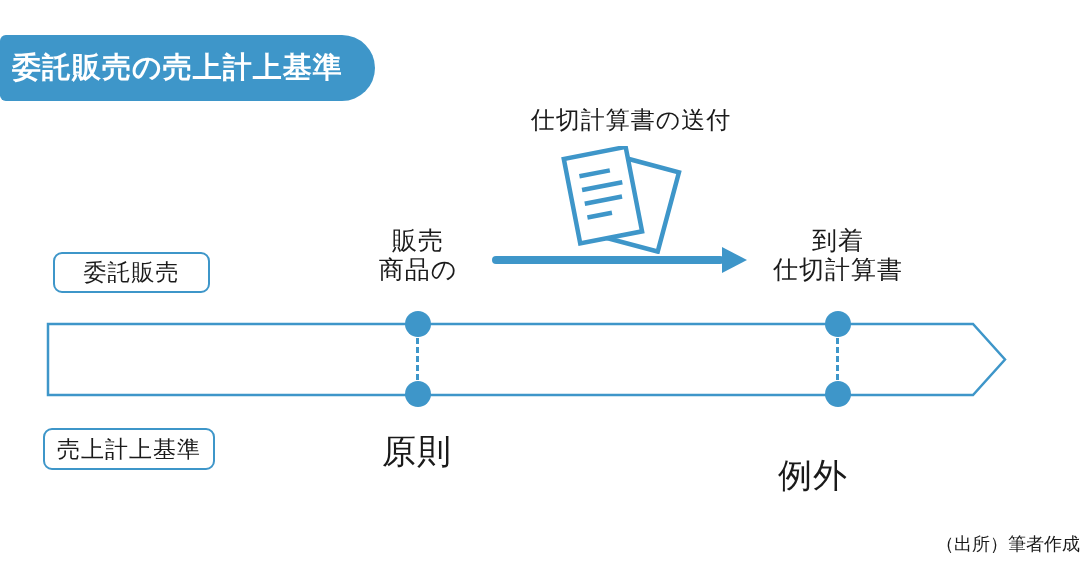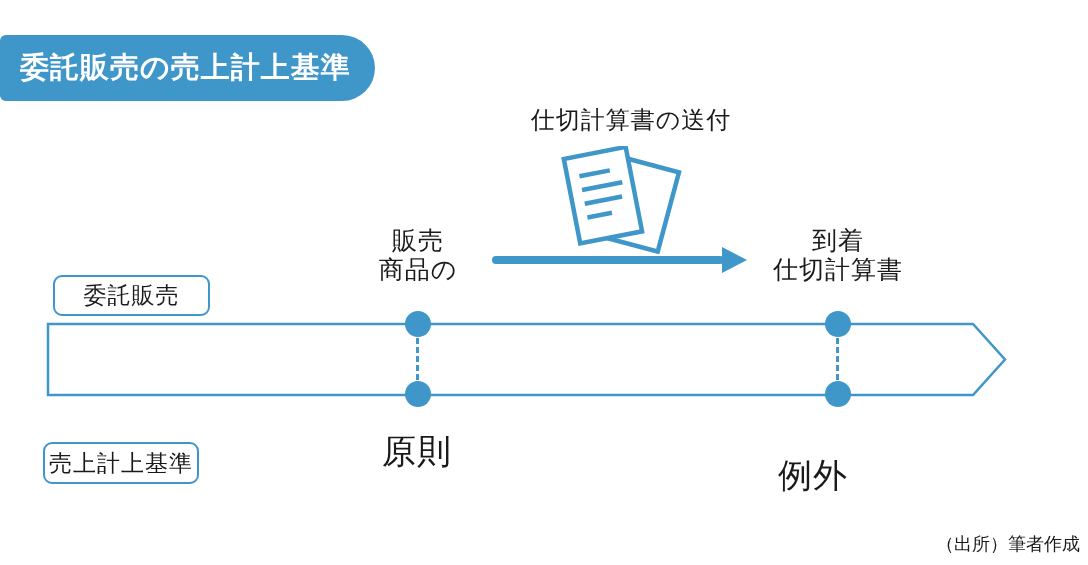--- a/index.html
+++ b/index.html
@@ -8,21 +8,21 @@
   }
   html,body{margin:0;padding:0;background:#fff;}
   body{font-family:"Liberation Sans","DejaVu Sans",sans-serif;color:var(--ink);}
   .canvas{
     position:relative;width:1088px;height:565px;background:#fff;overflow:hidden;
   }
   
   .badge{
     position:absolute;left:0;top:35px;width:375px;height:66px;
     background:var(--blue);border-radius:6px 34px 34px 6px;
-    display:flex;align-items:center;padding-left:20px;box-sizing:border-box;
+    display:flex;align-items:center;padding-left:12px;box-sizing:border-box;
   }
   .badge span{color:#fff;font-size:29px;font-weight:700;letter-spacing:1px;}
   
   .doc-label{
     position:absolute;left:481px;top:104px;width:300px;text-align:center;
     font-size:24px;letter-spacing:1px;
   }
   .doc-icon{position:absolute;left:552px;top:146px;width:130px;height:108px;}
   
   .arrow-shaft{
@@ -39,22 +39,22 @@
     position:absolute;top:226px;text-align:center;font-size:25px;line-height:29px;letter-spacing:1px;
   }
   .event.start{left:338px;width:160px;}
   .event.end{left:758px;width:160px;}
   
   .row-box{
     position:absolute;border:2.5px solid var(--blue);border-radius:9px;background:#fff;
     display:flex;align-items:center;justify-content:center;box-sizing:border-box;
     font-size:23px;letter-spacing:1px;
   }
-  .row-box.consignment{left:53px;top:252px;width:157px;height:41px;margin-top:23px;}
-  .row-box.basis{left:43px;top:442px;width:156px;height:42px;}
+  .row-box.consignment{left:53px;top:252px;width:157px;height:41px;}
+  .row-box.basis{left:43px;top:428px;width:172px;height:42px;}
   
   .band{position:absolute;left:46px;top:320px;width:964px;height:80px;}
   .dot{
     position:absolute;width:26px;height:26px;border-radius:50%;background:var(--blue);
   }
   .dash{
     position:absolute;width:0;border-left:3px dashed var(--blue);height:42px;top:338px;
   }
   
   .basis-label{

